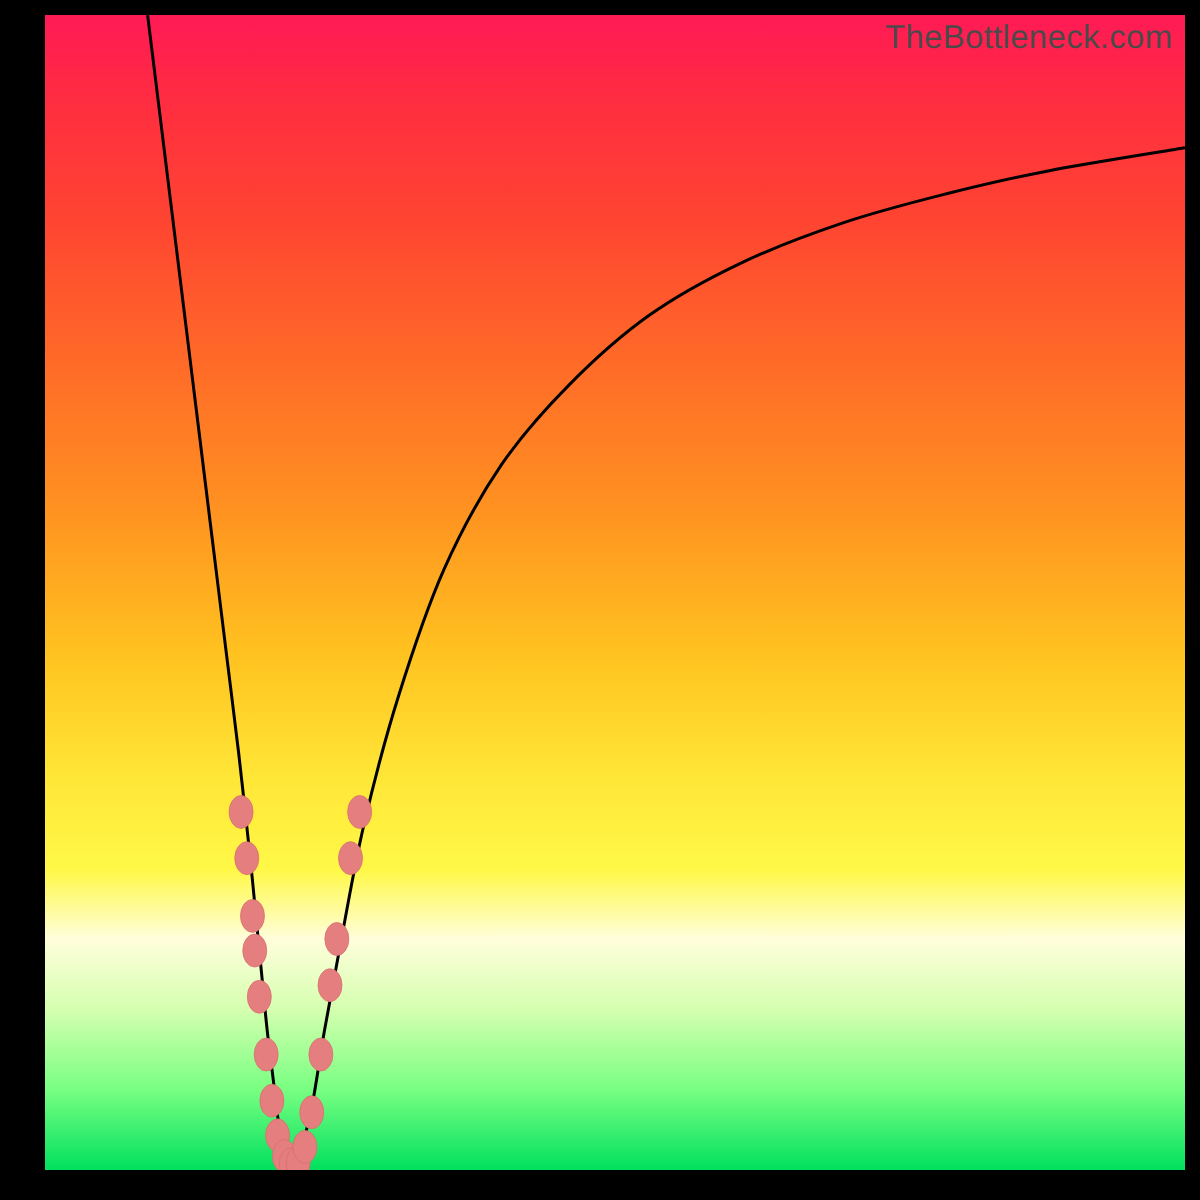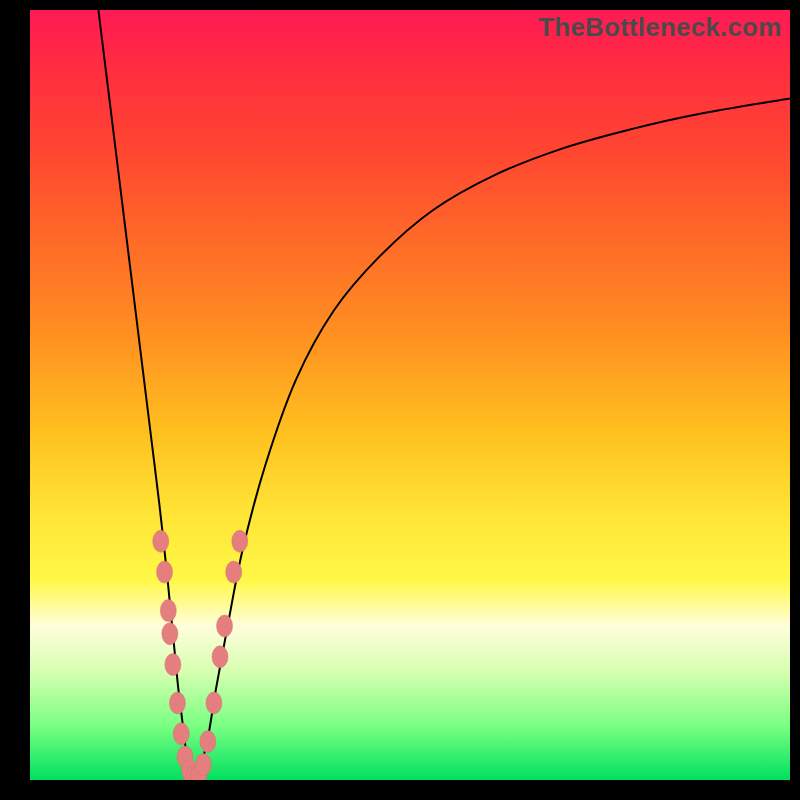--- a/index.html
+++ b/index.html
@@ -37,22 +37,22 @@
       #d6ffb0 86%,
       #79ff82 93%,
       #00e05e 100%
     );
   }
   .watermark {
     position: absolute;
     top: 2px;
     right: 8px;
     color: #4a4a4a;
-    font-size: 26px;
-    font-weight: 700;
+    font-size: 22px;
+    font-weight: 400;
     letter-spacing: 0.2px;
     pointer-events: none;
     user-select: none;
   }
   svg.curves {
     position: absolute;
     left: 0;
     top: 0;
     width: 760px;
     height: 770px;

